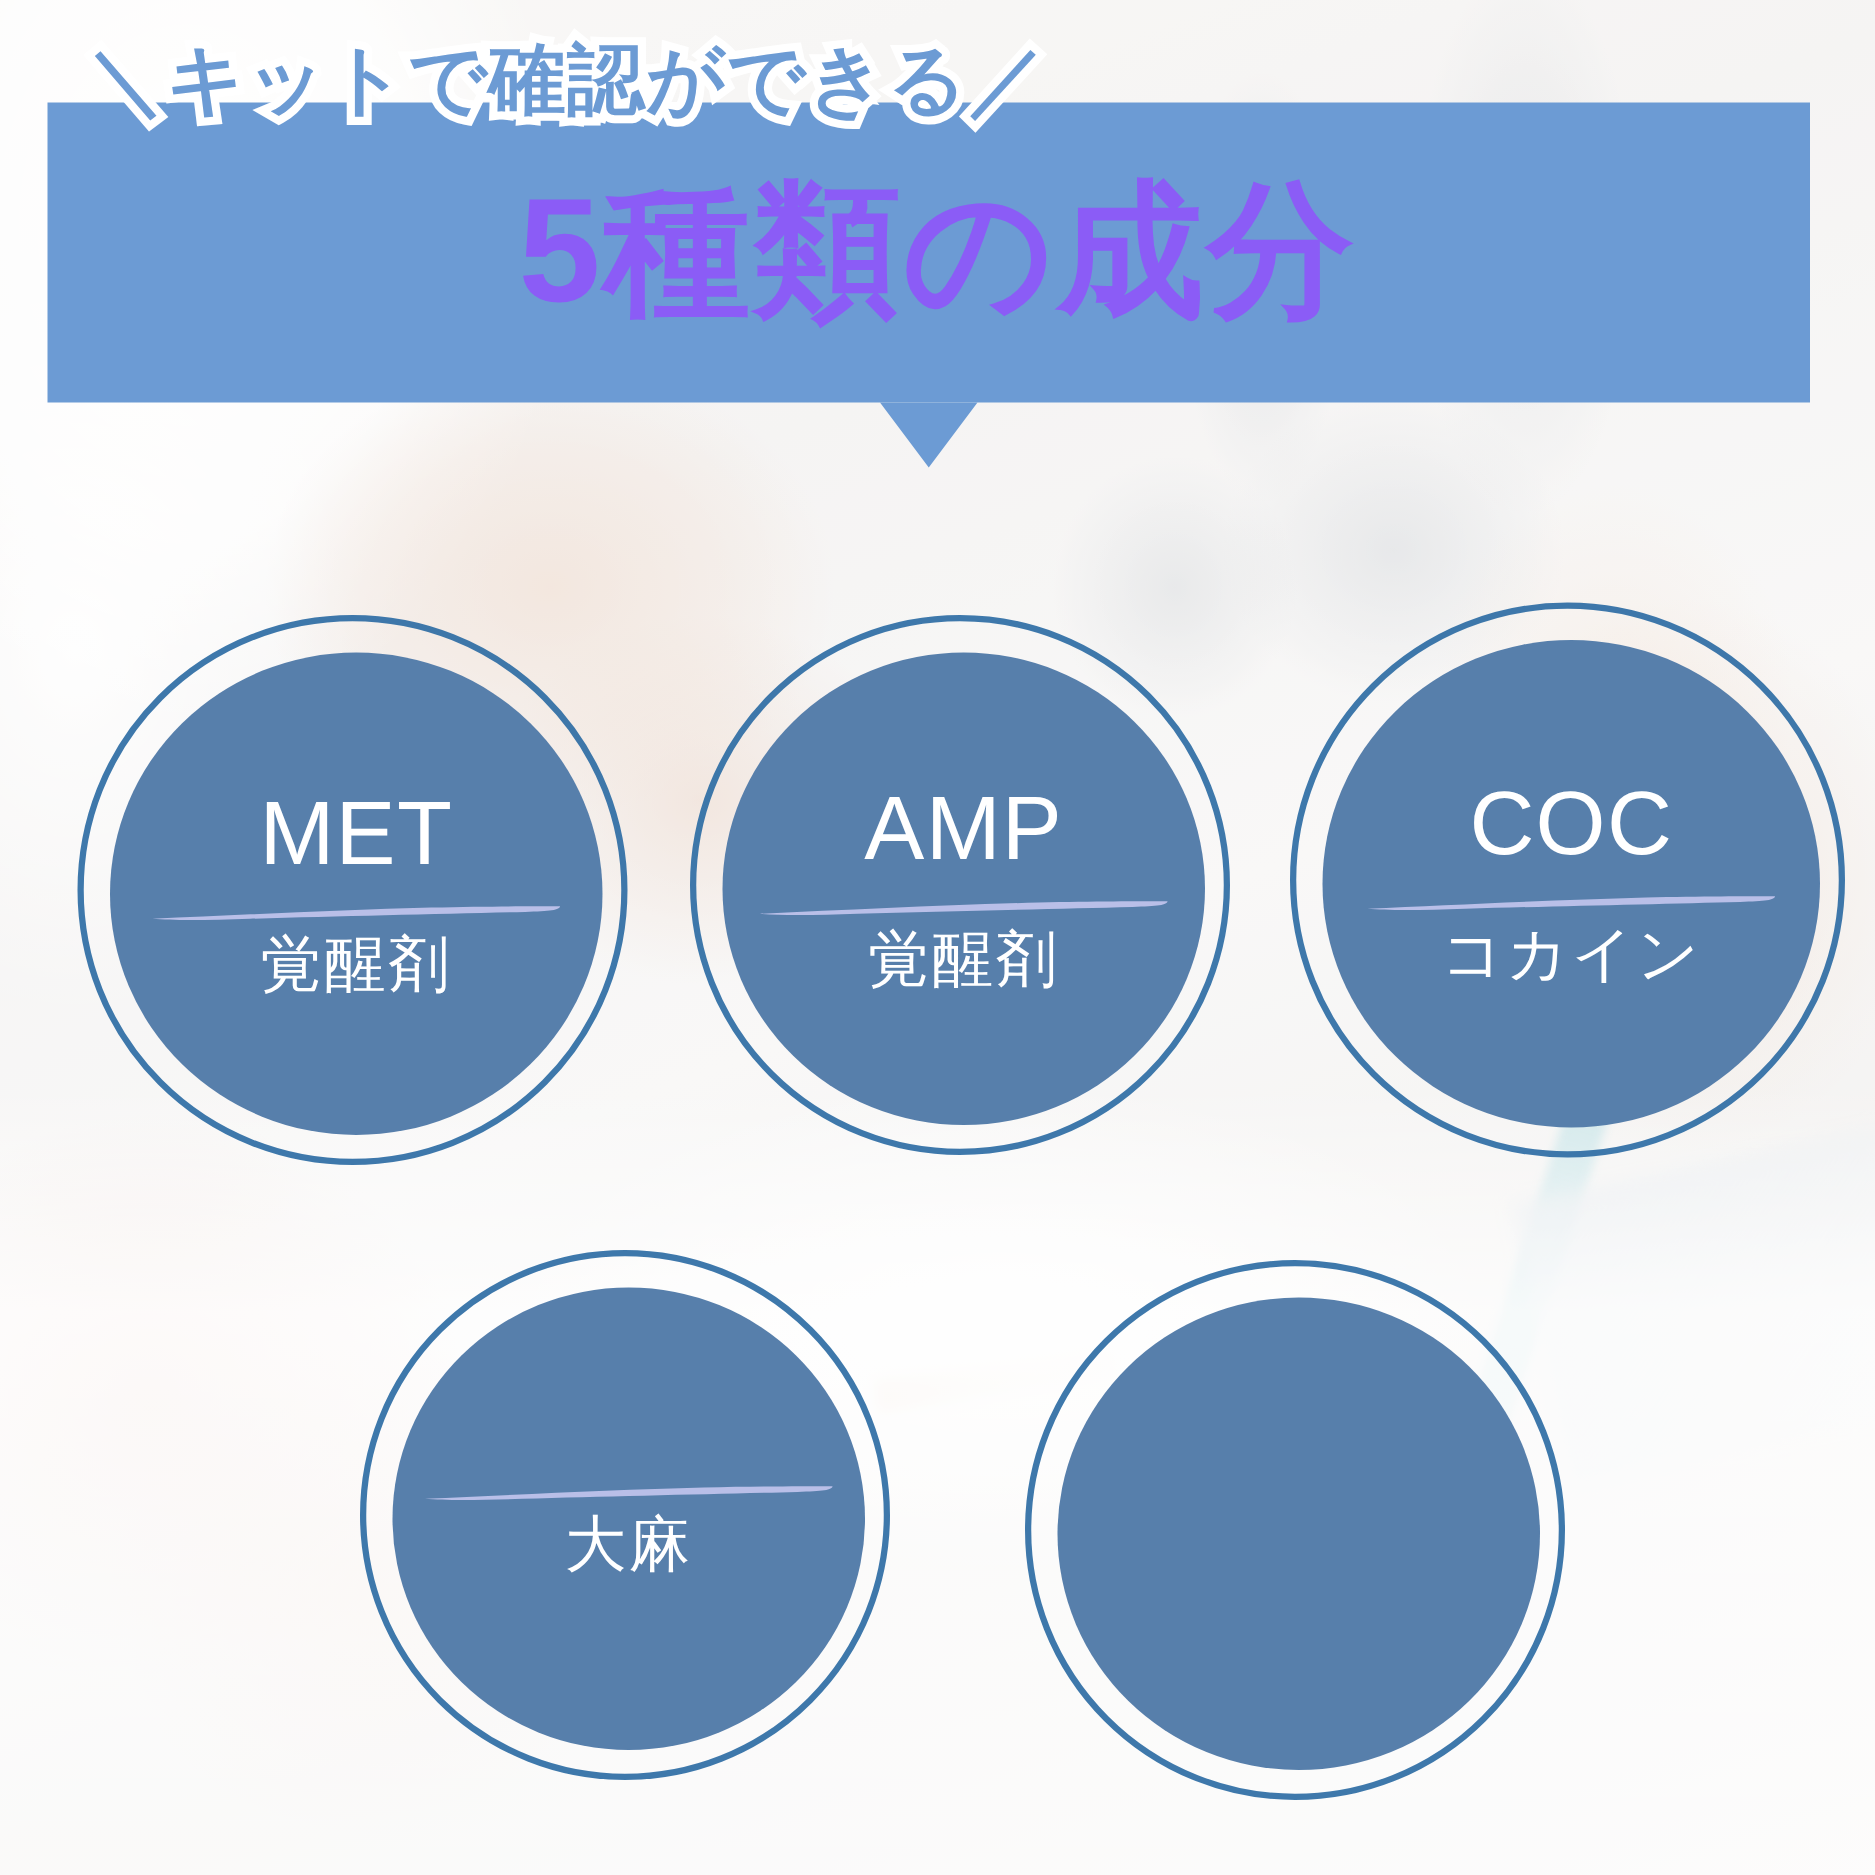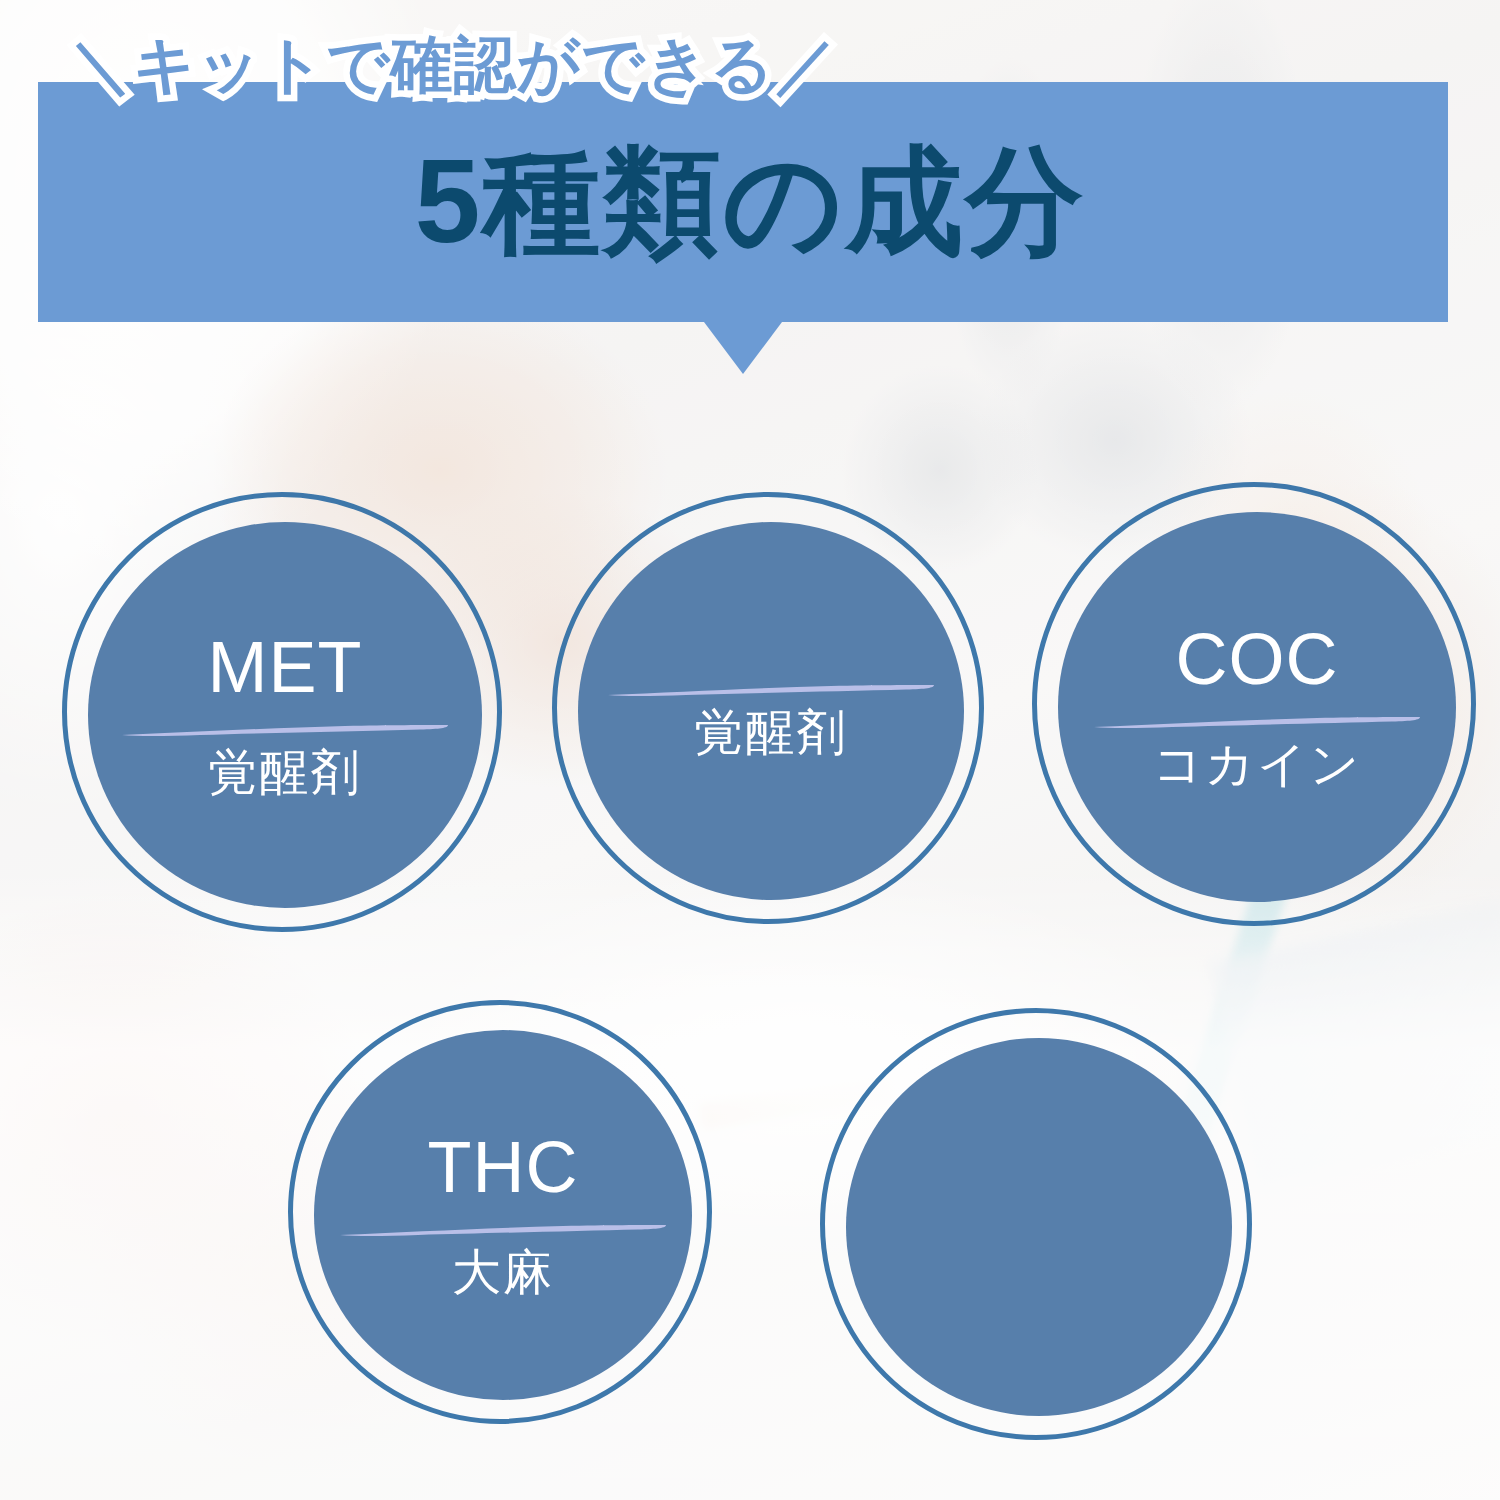--- a/index.html
+++ b/index.html
@@ -208,40 +208,41 @@
   <div class="bg-layer bg-teal"></div>
   <div class="bg-pencil"></div>
   <div class="bg-layer bg-desk"></div>
   <div class="bg-layer bg-veil"></div>
 
   <div id="banner" style="background: rgb(108, 155, 212);"></div>
   <div id="banner-pointer" style="border-top-color: rgb(108, 155, 212);"></div>
 
   <div id="kicker" style="color: rgb(108, 155, 212);">＼キットで確認ができる／</div>
 
-  <div id="banner-title" style="color: #0c4a6e;">5種類の成分</div>
+  <div id="banner-title" style="color: #8b5cf6;">5種類の成分</div>
 
   <div class="node" id="node-met">
     <div class="node-ring" style="border-color: rgb(46, 109, 164);"></div>
     <div class="node-disc" style="background: rgb(87, 127, 171);"></div>
     <div class="node-text">
       <div class="node-code">MET</div>
       <div class="node-rule">
         <svg width="330" height="16" viewBox="0 0 330 16">
           <path d="M2,14 C70,11 150,7 225,5 C270,4 305,4 328,4 C328,7 320,8 300,8.5 C240,10 150,12 80,14 C50,15 20,15.6 2,14 Z" fill="#b9bfe8"></path>
         </svg>
       </div>
       <div class="node-name">覚醒剤</div>
     </div>
   </div>
 
   <div class="node" id="node-amp">
     <div class="node-ring" style="border-color: rgb(46, 109, 164);"></div>
     <div class="node-disc" style="background: rgb(87, 127, 171);"></div>
     <div class="node-text">
+      <div class="node-code">AMP</div>
       <div class="node-rule">
         <svg width="330" height="16" viewBox="0 0 330 16">
           <path d="M2,14 C70,11 150,7 225,5 C270,4 305,4 328,4 C328,7 320,8 300,8.5 C240,10 150,12 80,14 C50,15 20,15.6 2,14 Z" fill="#b9bfe8"></path>
         </svg>
       </div>
       <div class="node-name">覚醒剤</div>
     </div>
   </div>
 
   <div class="node" id="node-coc">
@@ -255,21 +256,20 @@
         </svg>
       </div>
       <div class="node-name">コカイン</div>
     </div>
   </div>
 
   <div class="node" id="node-thc">
     <div class="node-ring" style="border-color: rgb(46, 109, 164);"></div>
     <div class="node-disc" style="background: rgb(87, 127, 171);"></div>
     <div class="node-text">
-      <div class="node-code">THC</div>
       <div class="node-rule">
         <svg width="330" height="16" viewBox="0 0 330 16">
           <path d="M2,14 C70,11 150,7 225,5 C270,4 305,4 328,4 C328,7 320,8 300,8.5 C240,10 150,12 80,14 C50,15 20,15.6 2,14 Z" fill="#b9bfe8"></path>
         </svg>
       </div>
       <div class="node-name">大麻</div>
     </div>
   </div>
 
   <div class="node" id="node-mor">

